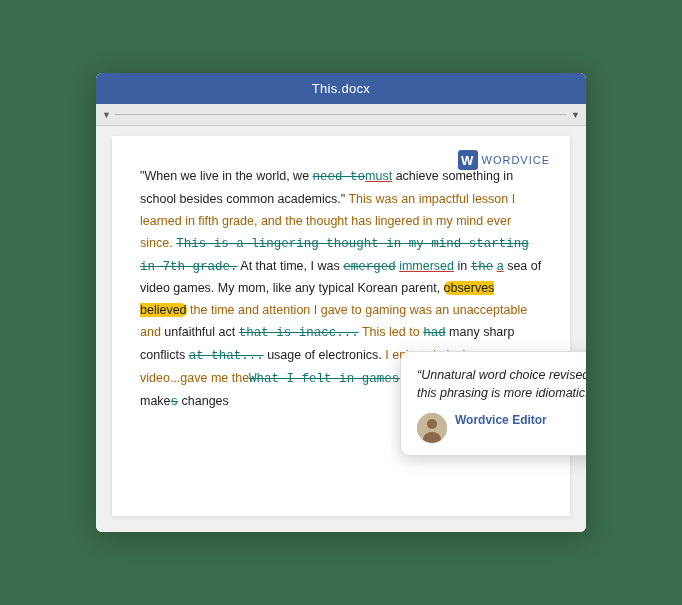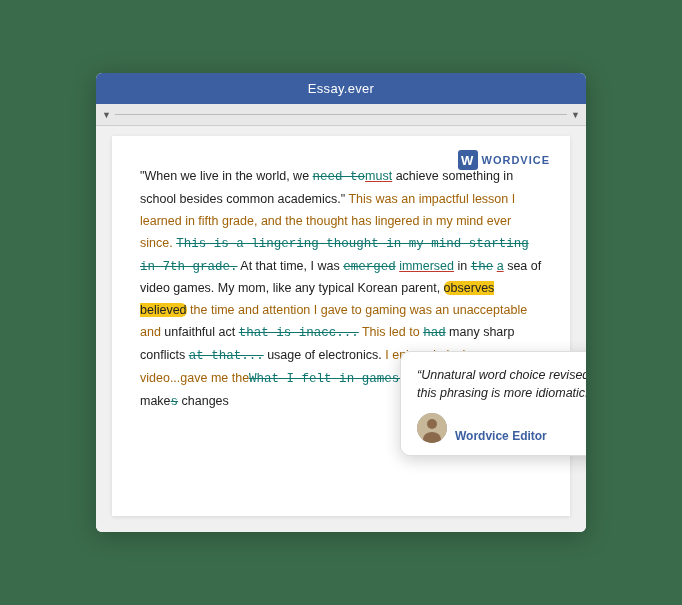--- a/index.html
+++ b/index.html
@@ -66,21 +66,21 @@
       display: flex;
       align-items: center;
       gap: 4px;
     }
     .wv-icon {
       width: 20px;
       height: 20px;
     }
     .wv-text {
       font-size: 11px;
-      font-weight: 700;
+      font-weight: 400;
       color: #3b5fa0;
       letter-spacing: 1px;
     }
     .doc-text {
       font-size: 12.5px;
       line-height: 1.75;
       color: #222;
       margin-top: 10px;
     }
     .strikethrough-red {
@@ -117,21 +117,21 @@
     }
     .tooltip-quote {
       font-size: 12.5px;
       color: #222;
       font-style: italic;
       margin-bottom: 10px;
       line-height: 1.5;
     }
     .tooltip-footer {
       display: flex;
-      align-items: flex-end;
+      align-items: flex-start;
       gap: 8px;
     }
     .avatar {
       width: 30px;
       height: 30px;
       border-radius: 50%;
       background: #b0a090;
       overflow: hidden;
       display: flex;
       align-items: center;
@@ -144,21 +144,21 @@
       font-weight: 700;
       color: #3b5fa0;
     }
   </style>
 </head>
 <body>
 
 <div class="window">
 
   <div class="titlebar">
-    <span>Essay.ever</span>
+    <span>This.docx</span>
   </div>
 
   <div class="ruler">
     <span class="ruler-triangle">▼</span>
     <div class="ruler-line"></div>
     <span class="ruler-triangle">▼</span>
   </div>
 
   <div class="doc-area">
     <div class="doc-page">

